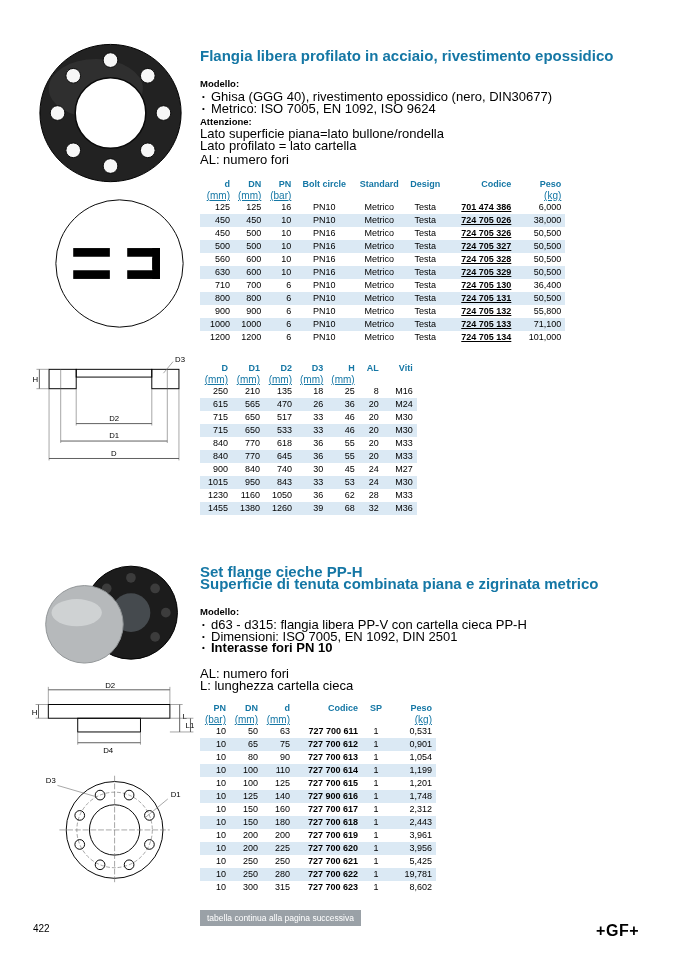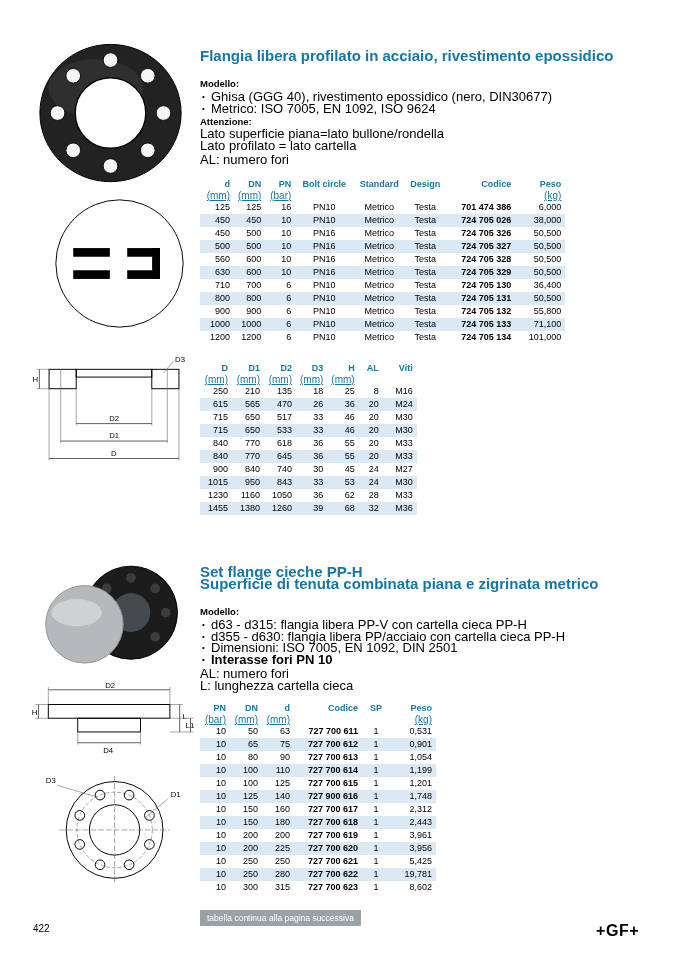--- a/index.html
+++ b/index.html
@@ -26,21 +26,21 @@
   th, td { padding:0 4px; height:13px; font-size:9px; line-height:13px;
            white-space:nowrap; overflow:hidden; font-weight:normal; }
   thead th { color:#1577a5; font-weight:bold; }
   thead tr.units th { font-size:10px; font-weight:normal; height:10px; line-height:10px;text-decoration:underline; }
   tbody tr:nth-child(even) { background:#dbe9f4; }
 
   .t1 th, .t1 td { text-align:right; }
   .t1 th:nth-child(4), .t1 td:nth-child(4),
   .t1 th:nth-child(5), .t1 td:nth-child(5),
   .t1 th:nth-child(6), .t1 td:nth-child(6) { text-align:center; }
-  .t1 td:nth-child(7) { font-weight:bold; }
+  .t1 td:nth-child(7) { font-weight:bold;text-decoration:underline; }
 
   .t2 th, .t2 td { text-align:right; }
 
   .t3 th, .t3 td { text-align:right; }
   .t3 td:nth-child(4) { font-weight:bold; }
   .t3 th:nth-child(5), .t3 td:nth-child(5) { text-align:center; }
 
   .continue-note { background:#9aa1a7; color:#ffffff; font-size:8.5px;
                    line-height:10px; padding:3px 7px; display:inline-block; }
   .page-number { font-size:10px; }
@@ -468,21 +468,20 @@
       </tbody>
     </table>
 
   <div class="abs title" style="left:200px; top:578px; width:440px;">Superficie di tenuta combinata piana e zigrinata metrico</div>
   <div class="abs title" style="left:200px; top:566px; width:440px;">Set flange cieche PP-H</div>
 
   <div class="abs label-bold" style="left:200px; top:606px;">Modello:</div>
 
   <ul class="abs bullets" style="left:200px; top:619px; width:450px;">
     <li>d63 - d315: flangia libera PP-V con cartella cieca PP-H</li>
-    <li>d355 - d630: flangia libera PP/acciaio con cartella cieca PP-H</li>
     <li>Dimensioni: ISO 7005, EN 1092, DIN 2501</li>
     <li class="bold">Interasse fori PN 10</li>
   </ul>
 
   <div class="abs text" style="left:200px; top:668px;">AL: numero fori</div>
   <div class="abs text" style="left:200px; top:680px;">L: lunghezza cartella cieca</div>
 
   <table class="abs t3" style="left:200px; top:702px;">
     <colgroup>
       <col style="width:30px">

